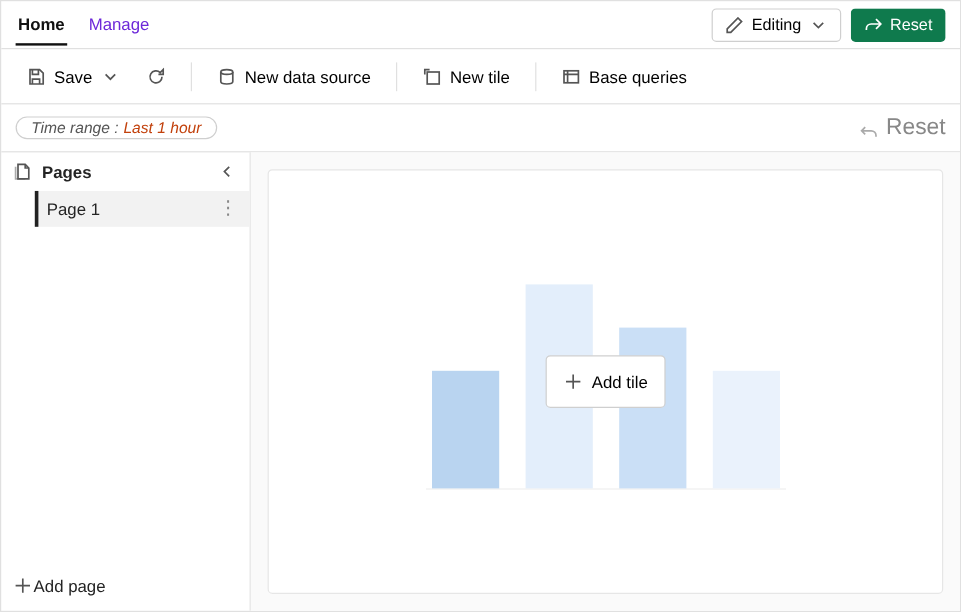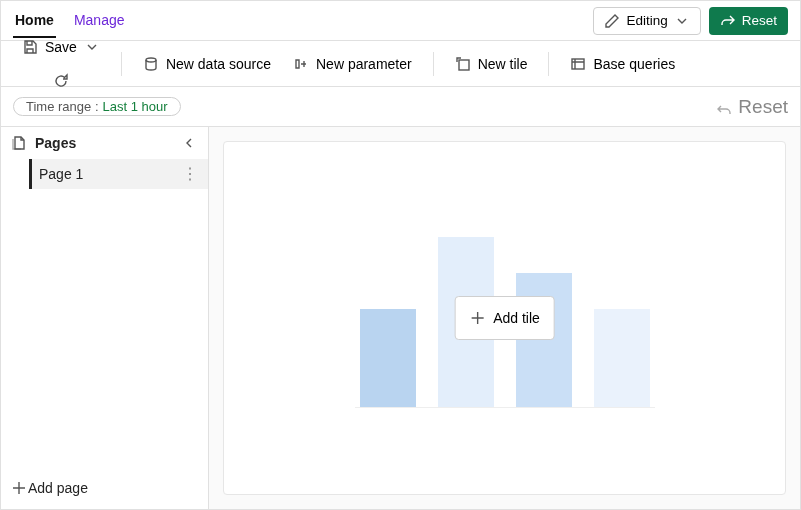--- a/index.html
+++ b/index.html
@@ -7,32 +7,32 @@
   .app { width: 801px; height: 510px; border: 1px solid #e0e0e0; display: flex; flex-direction: column; overflow: hidden; }
   .tabbar { display: flex; align-items: center; height: 40px; padding: 0 12px; border-bottom: 1px solid #e0e0e0; }
   .tabs { display: flex; gap: 16px; flex: 1; }
   .tab { padding: 8px 2px; cursor: pointer; color: #6d28d9; border-bottom: 2px solid transparent; }
   .tab.active { font-weight: 600; color: #111; border-bottom: 2px solid #111; }
   .tabbar-right { display: flex; gap: 8px; align-items: center; }
   .btn { display: inline-flex; align-items: center; gap: 6px; padding: 5px 10px; border-radius: 4px; cursor: pointer; font-size: 13.5px; border: 1px solid transparent; background: transparent; }
   .btn.outline { border: 1px solid #cfcfcf; background: #fff; }
   .btn.share { background: #0f7a4d; color: #fff; }
   .toolbar { display: flex; align-items: center; height: 46px; padding: 0 12px; border-bottom: 1px solid #e0e0e0; gap: 4px; }
-  .toolbar .group { display: flex; align-items: center; gap: 4px; flex-direction: column; }
+  .toolbar .group { display: flex; align-items: center; gap: 4px; }
   .divider { width: 1px; height: 24px; background: #e0e0e0; margin: 0 8px; }
   .tbtn { display: inline-flex; align-items: center; gap: 7px; padding: 6px 8px; border-radius: 4px; cursor: pointer; font-size: 14px; border: 1px solid transparent; background: transparent; }
   .tbtn.highlight { border: 2px solid #d83b01; padding: 5px 8px; border-radius: 2px; }
   .icon { display: inline-flex; width: 16px; height: 16px; align-items: center; justify-content: center; flex-shrink: 0; }
   .icon svg { width: 16px; height: 16px; stroke: #555; fill: none; stroke-width: 1.4; }
   .btn.share .icon svg { stroke: #fff; }
   .chev svg { width: 10px; height: 10px; }
   .subbar { display: flex; align-items: center; height: 40px; padding: 0 12px; border-bottom: 1px solid #e0e0e0; justify-content: space-between; }
-  .pill { border: 1px solid #cfcfcf; border-radius: 14px; padding: 1px 12px; font-size: 13px; display: inline-flex; align-items: center; gap: 4px; }
+  .pill { border: 1px solid #cfcfcf; border-radius: 14px; padding: 1px 12px; font-size: 13px; display: inline-flex; align-items: center; gap: 4px; font-style: italic; }
   .pill .label { color: #555; }
-  .pill .val { color: #15803d; }
+  .pill .val { color: #c2410c; }
   .reset { display: inline-flex; align-items: flex-end; gap: 6px; color: #888; font-size: 19px; cursor: pointer; }
   .reset .icon svg { stroke: #aaa; }
   .body { flex: 1; display: flex; min-height: 0; }
   .sidebar { width: 208px; border-right: 1px solid #e0e0e0; display: flex; flex-direction: column; }
   .sb-head { display: flex; align-items: center; padding: 8px 10px; gap: 8px; }
   .sb-head .title { font-weight: 600; flex: 1; }
   .pagelist { flex: 1; overflow: auto; }
   .pageitem { display: flex; align-items: center; padding: 7px 10px; gap: 8px; cursor: pointer; }
   .pageitem.active { background: #f2f2f2; border-left: 3px solid #222; padding-left: 7px; font-weight: 400; margin-left: 28px; }
   .pageitem .more { margin-left: auto; color: #888; font-size: 16px; line-height: 1; }
@@ -110,28 +110,20 @@
     <div class="divider"></div>
     <button class="tbtn">
       <span class="icon">
         <svg viewBox="0 0 16 16">
             <ellipse cx="8" cy="4" rx="5" ry="2"></ellipse>
             <path d="M3 4v8c0 1.1 2.2 2 5 2s5-.9 5-2V4"></path>
           </svg>
       </span>
       <span>New data source</span>
     </button>
-    <button class="tbtn">
-      <span class="icon">
-        <svg viewBox="0 0 16 16">
-            <path d="M3 4h3v8H3zM8 8h5M11 5v6"></path>
-          </svg>
-      </span>
-      <span>New parameter</span>
-    </button>
     <div class="divider"></div>
     <button class="tbtn">
       <span class="icon">
         <svg viewBox="0 0 16 16">
             <rect x="4" y="4" width="10" height="10"></rect>
             <path d="M2 6V2h4"></path>
           </svg>
       </span>
       <span>New tile</span>
     </button>

